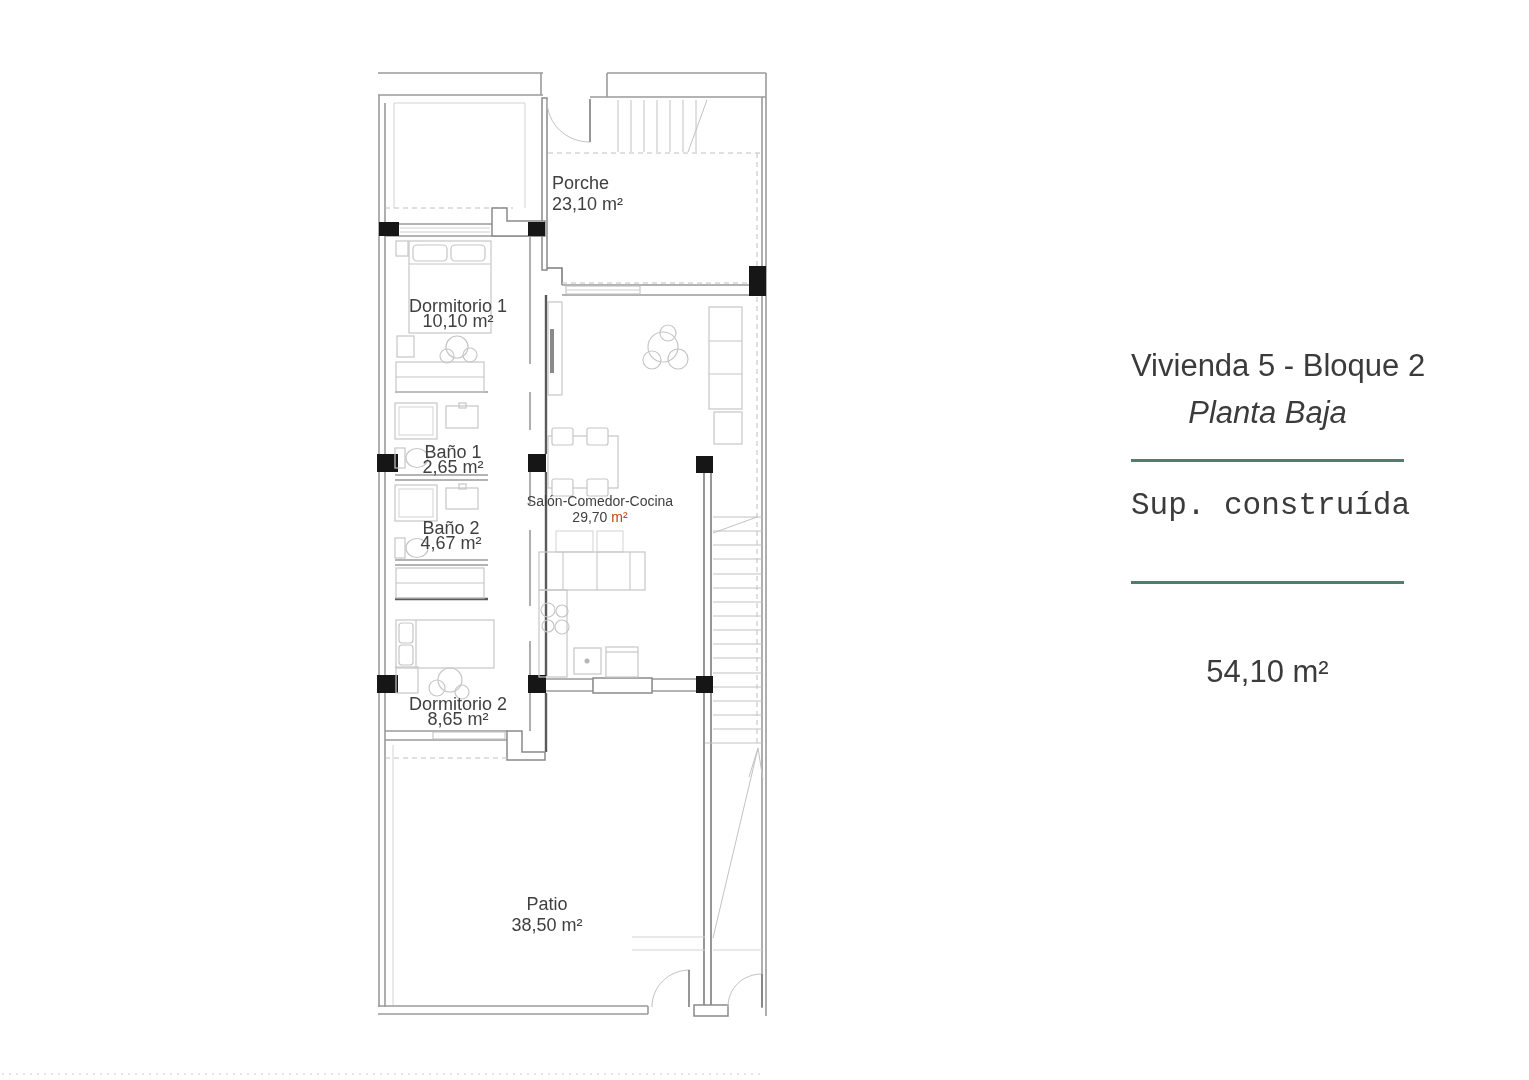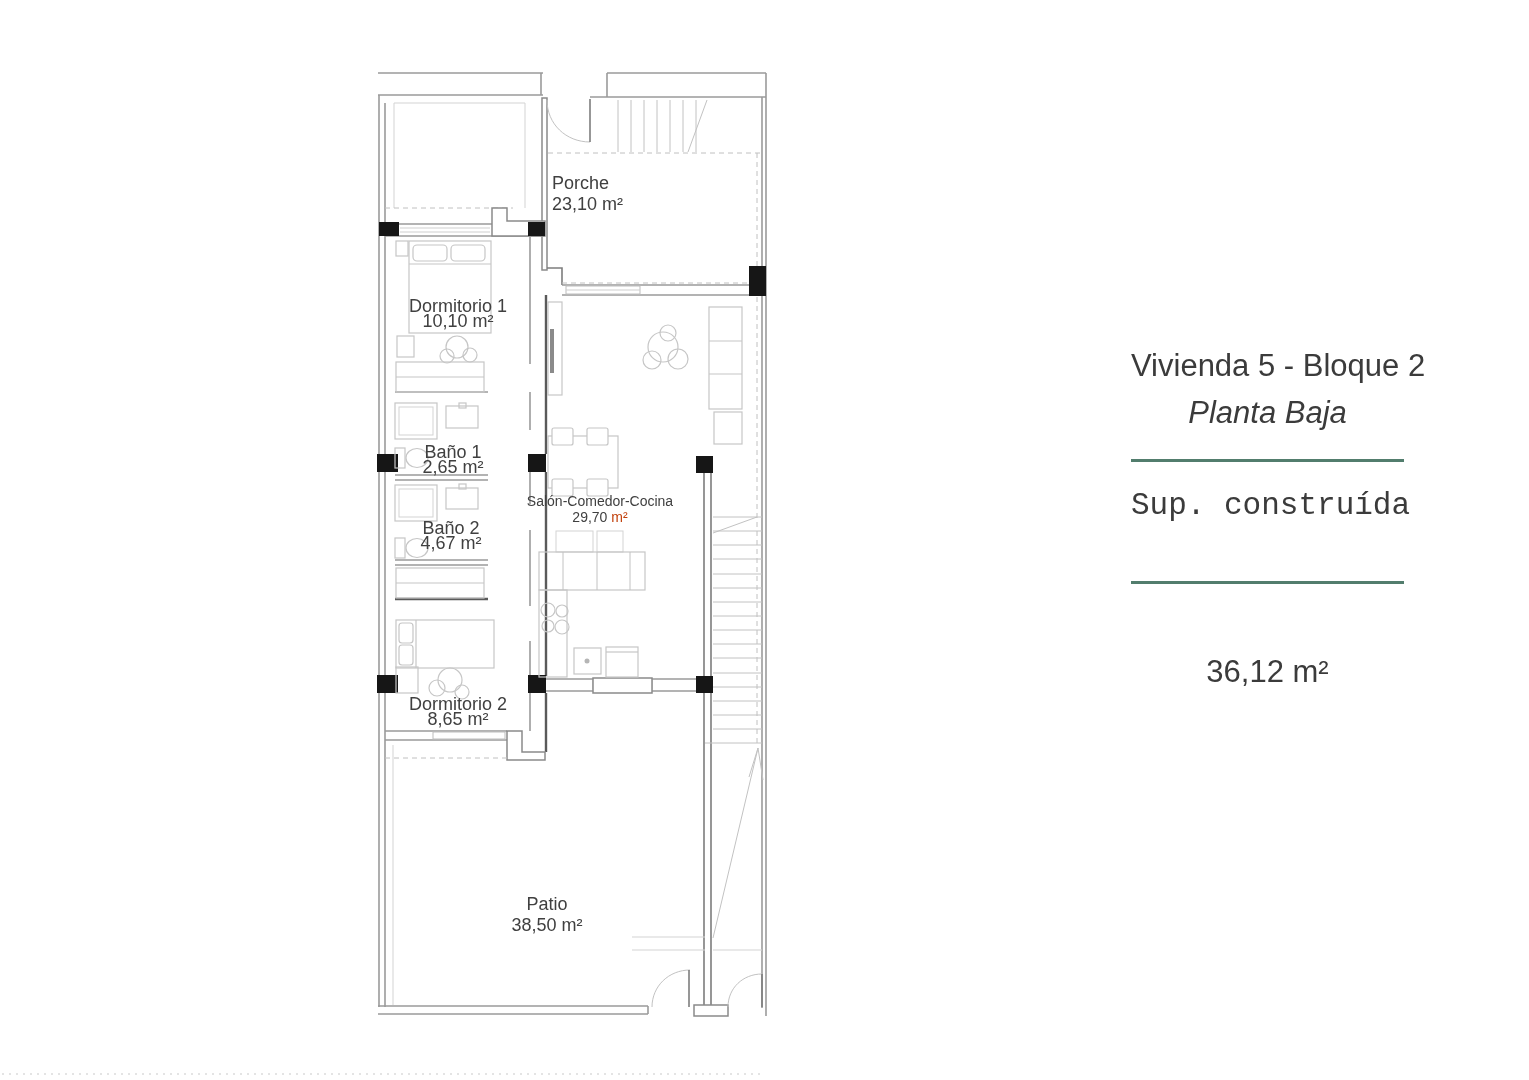--- a/index.html
+++ b/index.html
@@ -260,16 +260,16 @@
     <div>Patio</div>
     <div>38,50 m²</div>
   </div>
 
   <div id="panel">
     <div class="ptext" id="p-title">Vivienda 5 - Bloque 2</div>
     <div class="ptext" id="p-sub">Planta Baja</div>
     <div class="divider" id="p-div1" style="background: rgb(82, 125, 109);"></div>
     <div class="ptext" id="p-builtl">Sup. construída</div>
     <div class="divider" id="p-div2" style="background: rgb(82, 125, 109);"></div>
-    <div class="ptext" id="p-usev">36,12 m²</div>
+    <div class="ptext" id="p-usev">54,10 m²</div>
   </div>
 
 </div>
 
 </body></html>

